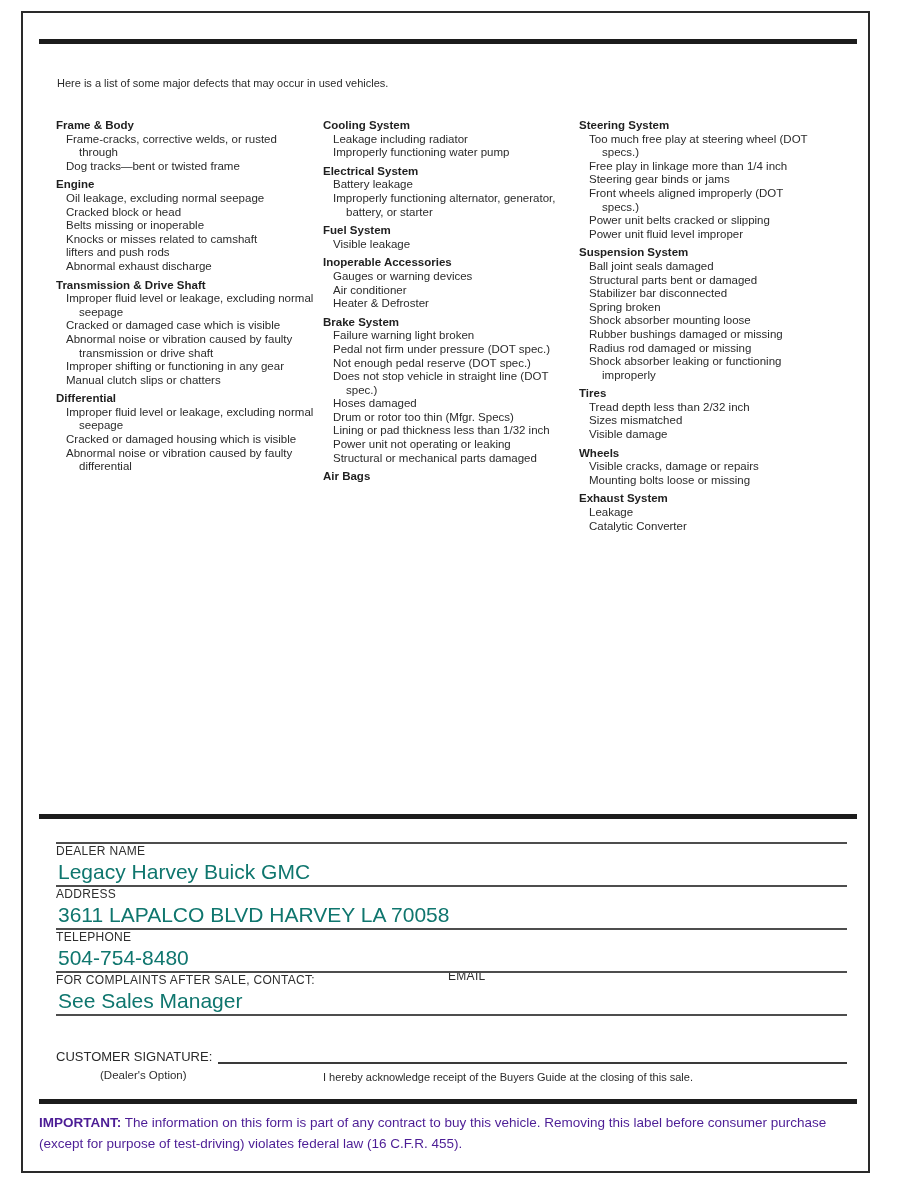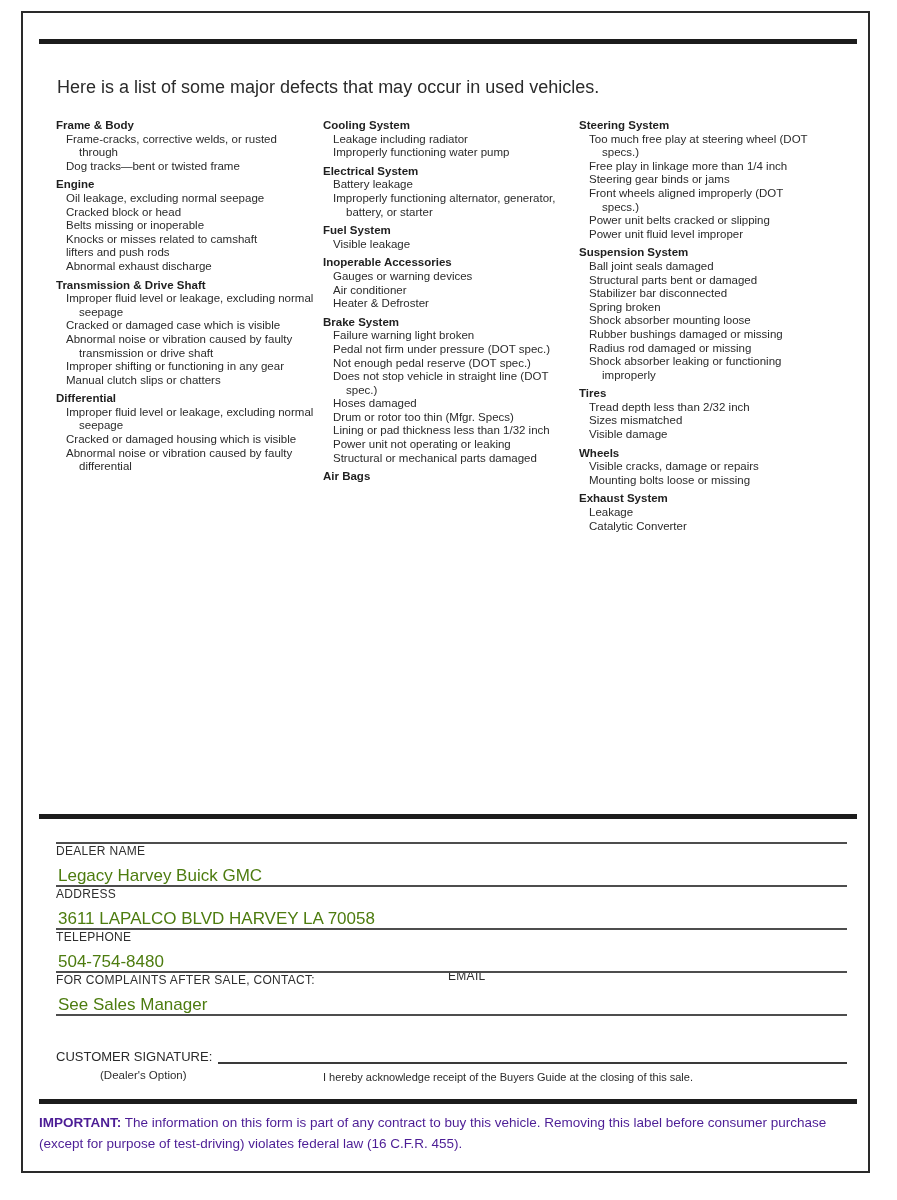--- a/index.html
+++ b/index.html
@@ -30,21 +30,21 @@
     background: #1c1c1c;
   }
   #rule-top    { top: 26px; }
   #rule-mid    { top: 801px; }
   #rule-bottom { top: 1086px; }
 
   .intro {
     position: absolute;
     left: 34px;
     top: 64px;
-    font-size: 18px;
+    font-size: 11px;
     color: #2b2b2b;
   }
 
   .defect-col {
     position: absolute;
     top: 106px;
     font-size: 11.5px;
     line-height: 13.6px;
     color: #2b2b2b;
   }
@@ -75,23 +75,23 @@
     position: relative;
     box-sizing: content-box;
   }
   .field:last-child { border-bottom: 2px solid #4d4d4d; }
   .field-label {
     font-size: 12px;
     letter-spacing: 0.3px;
     color: #2e2e2e;
   }
   .field-value {
-    font-size: 17px;
-    color: #4d7c0f;
-    margin-top: 8px;
+    font-size: 21px;
+    color: #0f766e;
+    margin-top: 2px;
     padding-left: 2px;
     white-space: nowrap;
   }
   .field-label-secondary {
     position: absolute;
     left: 392px;
     top: 3px;
     font-size: 12px;
     letter-spacing: 0.3px;
     color: #2e2e2e;

